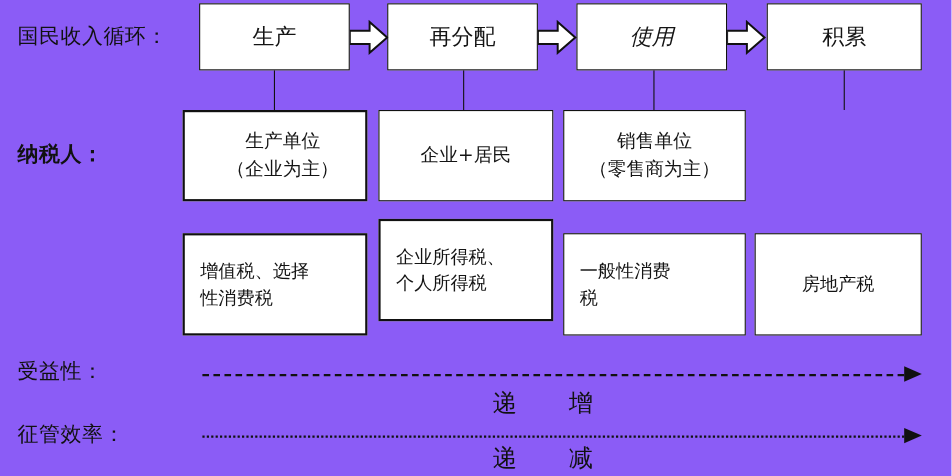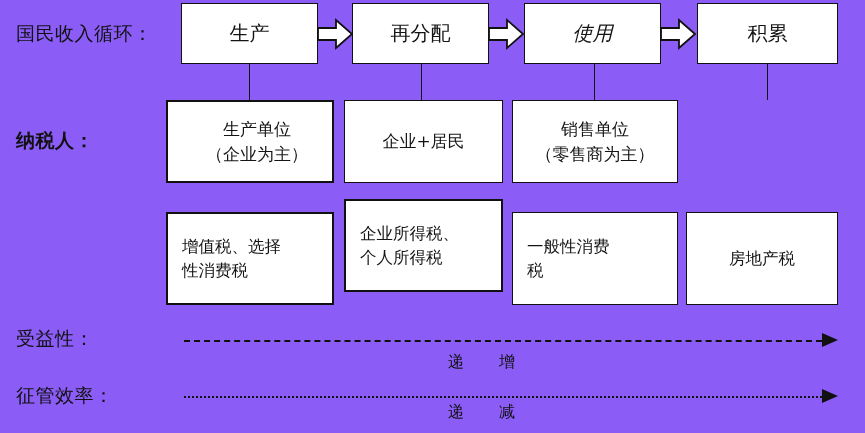--- a/index.html
+++ b/index.html
@@ -100,21 +100,21 @@
     top: -7px;
     width: 0;
     height: 0;
     border-top: 7.5px solid transparent;
     border-bottom: 7.5px solid transparent;
     border-left: 16px solid #111111;
   }
   .trend-caption {
     position: absolute;
     font-family: "DejaVu Serif", "Liberation Serif", serif;
-    font-size: 16px;
+    font-size: 22px;
     color: #111111;
     white-space: pre;
     letter-spacing: 1px;
   }
 </style>
 </head>
 <body>
 
 <div id="canvas">
 

